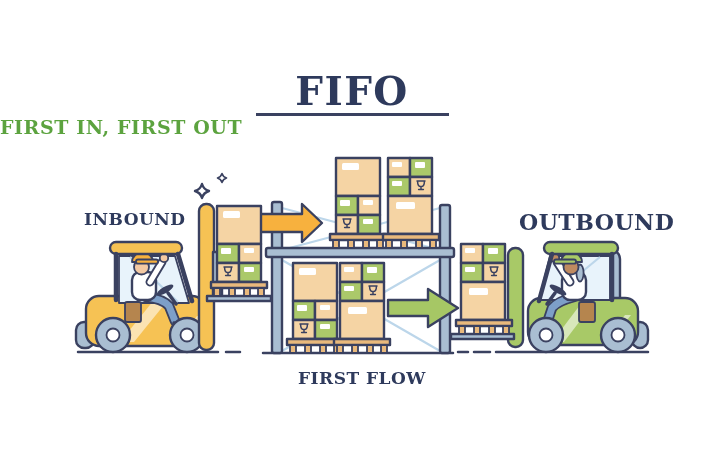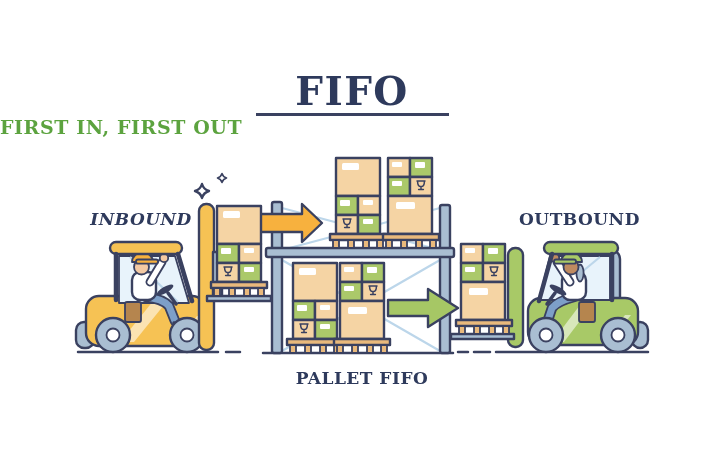--- a/index.html
+++ b/index.html
@@ -4,22 +4,22 @@
 <style>
   html,body{margin:0;padding:0;background:#ffffff;}
   .stage{position:relative;width:704px;height:455px;background:#fff;overflow:hidden;
          font-family:"DejaVu Serif","Liberation Serif",serif;}
   .stage svg{position:absolute;left:0;top:0;}
   .txt{position:absolute;font-weight:bold;color:var(--title-navy);}
   .title{top:68px;left:0;width:704px;text-align:center;font-size:39px;letter-spacing:1.5px;}
   .rule{position:absolute;top:113px;left:256px;width:193px;height:2.5px;background:var(--outline-navy);}
   .subtitle{top:116px;left:0;width:704px;text-align:left;font-size:19px;letter-spacing:.6px;
             color:var(--subtitle-green);}
-  .inbound{top:209px;left:84px;width:114px;text-align:center;font-size:17px;letter-spacing:.5px;font-style:italic;}
-  .outbound{top:209px;left:519px;width:118px;text-align:center;font-size:17px;letter-spacing:.5px;}
+  .inbound{top:209px;left:84px;width:114px;text-align:left;font-size:17px;letter-spacing:.5px;}
+  .outbound{top:209px;left:519px;width:118px;text-align:center;font-size:22px;letter-spacing:.5px;}
   .palletflow{top:368px;left:279px;width:166px;text-align:center;font-size:17px;letter-spacing:.5px;}
 
   
   .o  {stroke:var(--outline-navy);stroke-width:2.4;stroke-linejoin:round;}
   .o2 {stroke:var(--outline-navy);stroke-width:1.8;stroke-linejoin:round;}
   .post{stroke:var(--outline-navy);stroke-width:4.5;fill:none;stroke-linecap:round;}
   .ground{stroke:var(--outline-navy);stroke-width:2.5;fill:none;stroke-linecap:round;}
   .shine{stroke:var(--brace-light-blue);stroke-width:2.2;fill:none;}
   .fragl{stroke:var(--outline-navy);stroke-width:1.5;fill:none;stroke-linecap:round;}
   .arm-o{stroke:var(--outline-navy);stroke-width:9;fill:none;stroke-linecap:round;}
@@ -185,14 +185,14 @@
     <use href="#stackB" x="461" y="244"></use>
     <use href="#pallet" x="456" y="320"></use>
   </g>
 </svg>
 
   <div class="txt title">FIFO</div>
   <div class="rule"></div>
   <div class="txt subtitle">FIRST IN, FIRST OUT</div>
   <div class="txt inbound">INBOUND</div>
   <div class="txt outbound">OUTBOUND</div>
-  <div class="txt palletflow">PALLET FIFO</div>
+  <div class="txt palletflow">FIRST FLOW</div>
 </div>
 
 </body></html>

